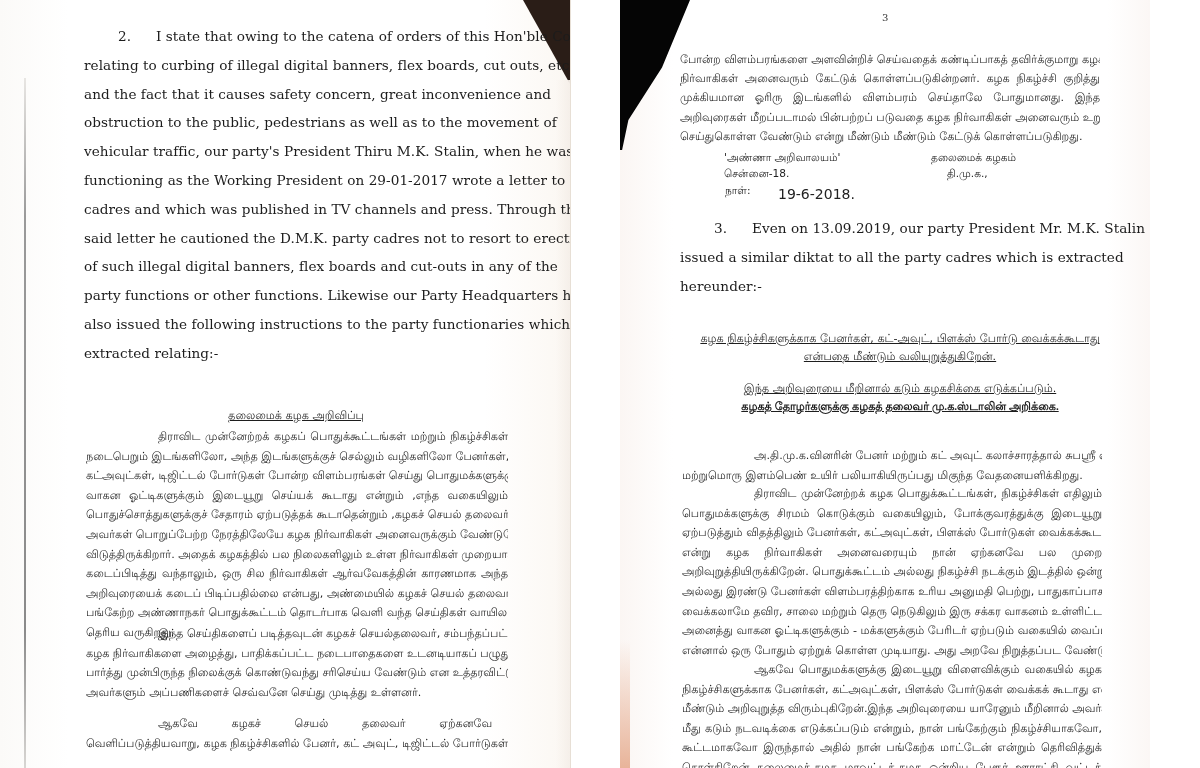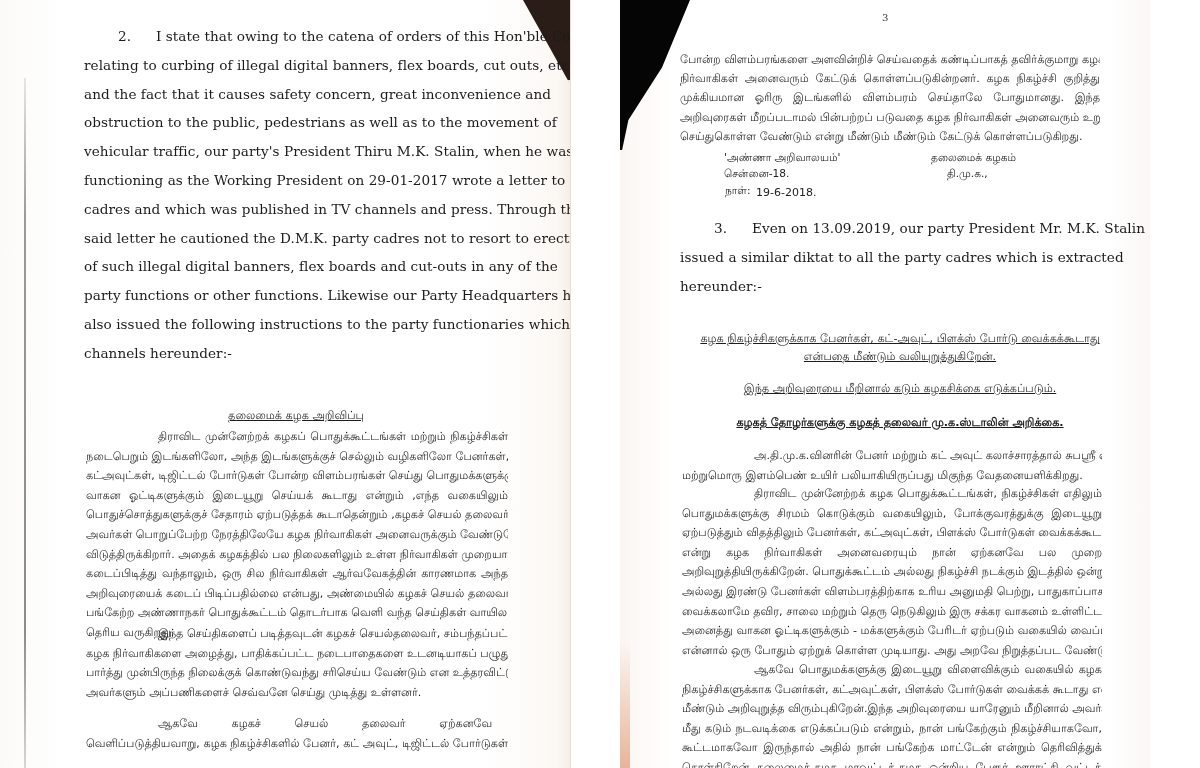--- a/index.html
+++ b/index.html
@@ -72,21 +72,21 @@
   .ta .line { display: block; white-space: nowrap; text-align: justify; text-align-last: justify; overflow: hidden; }
   .ta .line.last { text-align-last: left; }
   .ta .line.indent { padding-left: 72px; }
   .ta.tight .line { line-height: 19.2px; }
 
   .heading-u {
     position: absolute; font-family: "DejaVu Sans", sans-serif; font-size: 11.2px;
     text-decoration: underline; color: #1e1e1e; text-align: center; white-space: nowrap;
   }
   .small { font-family: "DejaVu Sans", sans-serif; font-size: 10.6px; color: #222; position: absolute; white-space: nowrap; }
-  .tiny { font-size: 11px; }
+  .tiny { font-size: 14px; margin-left: 22px; }
   .page-no { position: absolute; font-family: "DejaVu Serif", serif; font-size: 10px; color: #333; }
 </style>
 </head>
 <body>
 
 <div class="page" id="left-page">
   <div class="edge-line"></div>
   <div class="corner"></div>
   <div class="right-shadow"></div>
 
@@ -95,21 +95,21 @@
     <span class="line">relating to curbing of illegal digital banners, flex boards, cut outs, etc.</span>
     <span class="line">and the fact that it causes safety concern, great inconvenience and</span>
     <span class="line">obstruction to the public, pedestrians as well as to the movement of</span>
     <span class="line">vehicular traffic, our party's President Thiru M.K. Stalin, when he was</span>
     <span class="line">functioning as the Working President on 29-01-2017 wrote a letter to his</span>
     <span class="line">cadres and which was published in TV channels and press. Through the</span>
     <span class="line">said letter he cautioned the D.M.K. party cadres not to resort to erection</span>
     <span class="line">of such illegal digital banners, flex boards and cut-outs in any of the</span>
     <span class="line">party functions or other functions. Likewise our Party Headquarters has</span>
     <span class="line">also issued the following instructions to the party functionaries which is</span>
-    <span class="line last">channels hereunder:-</span>
+    <span class="line last">extracted relating:-</span>
   </div>
 
   <div class="heading-u" style="left:84px; top:381px; width:424px;margin-top:28px;">தலைமைக் கழக அறிவிப்பு</div>
 
   <div class="ta" style="left:86px; top:427px; width:422px;">
     <span class="line indent">திராவிட முன்னேற்றக் கழகப் பொதுக்கூட்டங்கள் மற்றும் நிகழ்ச்சிகள்</span>
     <span class="line">நடைபெறும் இடங்களிலோ, அந்த இடங்களுக்குச் செல்லும் வழிகளிலோ பேனர்கள்,</span>
     <span class="line">கட்அவுட்கள், டிஜிட்டல் போர்டுகள் போன்ற விளம்பரங்கள் செய்து பொதுமக்களுக்கும்,</span>
     <span class="line">வாகன ஓட்டிகளுக்கும் இடையூறு செய்யக் கூடாது என்றும் ,எந்த வகையிலும்</span>
     <span class="line">பொதுச்சொத்துகளுக்குச் சேதாரம் ஏற்படுத்தக் கூடாதென்றும் ,கழகச் செயல் தலைவர்</span>
@@ -163,21 +163,21 @@
 
   <div class="en" style="left:60px; top:214px; width:422px;">
     <span class="line" style="padding-left:34px;"><span class="num" style="width:38px;">3.</span><span>Even on 13.09.2019, our party President Mr. M.K. Stalin</span></span>
     <span class="line">issued a similar diktat to all the party cadres which is extracted</span>
     <span class="line last">hereunder:-</span>
   </div>
 
   <div class="heading-u" style="left:60px; top:332px; width:440px;text-align:center;">கழக நிகழ்ச்சிகளுக்காக பேனர்கள், கட்-அவுட், பிளக்ஸ் போர்டு வைக்கக்கூடாது</div>
   <div class="heading-u" style="left:60px; top:350px; width:440px;">என்பதை மீண்டும் வலியுறுத்துகிறேன்.</div>
   <div class="heading-u" style="left:60px; top:382px; width:440px;">இந்த அறிவுரையை மீறினால் கடும் கழகசிக்கை எடுக்கப்படும்.</div>
-  <div class="heading-u" style="left:60px; top:416px; width:440px; font-weight:bold;">கழகத் தோழர்களுக்கு கழகத் தலைவர் மு.க.ஸ்டாலின் அறிக்கை.</div>
+  <div class="heading-u" style="left:60px; top:400px; width:440px; font-weight:bold;font-family:Liberation Serif, serif;">கழகத் தோழர்களுக்கு கழகத் தலைவர் மு.க.ஸ்டாலின் அறிக்கை.</div>
 
   <div class="ta" style="left:62px; top:446px; width:420px;">
     <span class="line indent">அ.தி.மு.க.வினரின் பேனர் மற்றும் கட் அவுட் கலாச்சாரத்தால் சுபஸ்ரீ என்ற</span>
     <span class="line last">மற்றுமொரு இளம்பெண் உயிர் பலியாகியிருப்பது மிகுந்த வேதனையளிக்கிறது.</span>
   </div>
 
   <div class="ta" style="left:62px; top:484px; width:420px;">
     <span class="line indent">திராவிட முன்னேற்றக் கழக பொதுக்கூட்டங்கள், நிகழ்ச்சிகள் எதிலும்</span>
     <span class="line">பொதுமக்களுக்கு சிரமம் கொடுக்கும் வகையிலும், போக்குவரத்துக்கு இடையூறு</span>
     <span class="line">ஏற்படுத்தும் விதத்திலும் பேனர்கள், கட்அவுட்கள், பிளக்ஸ் போர்டுகள் வைக்கக்கூடாது</span>

